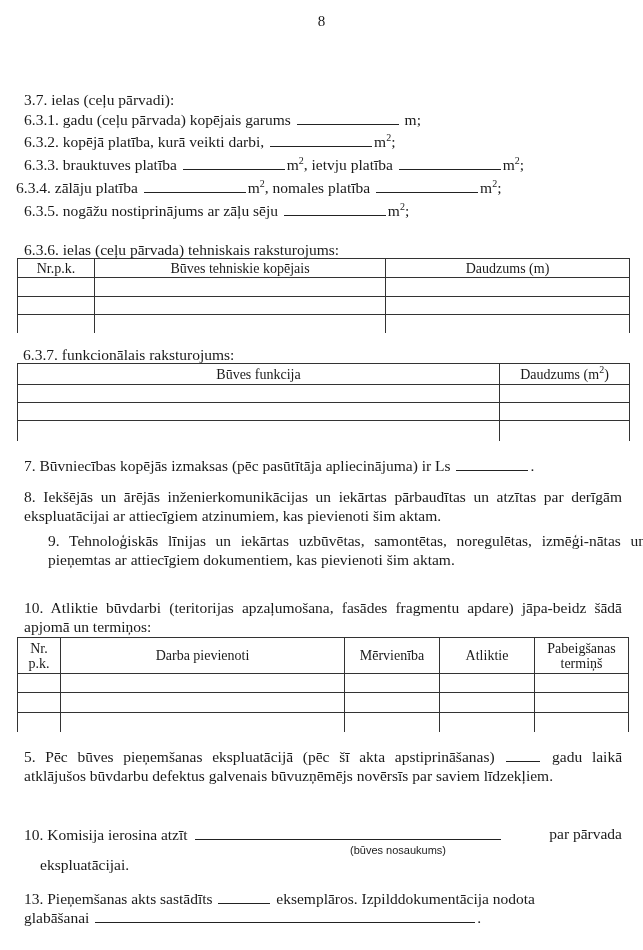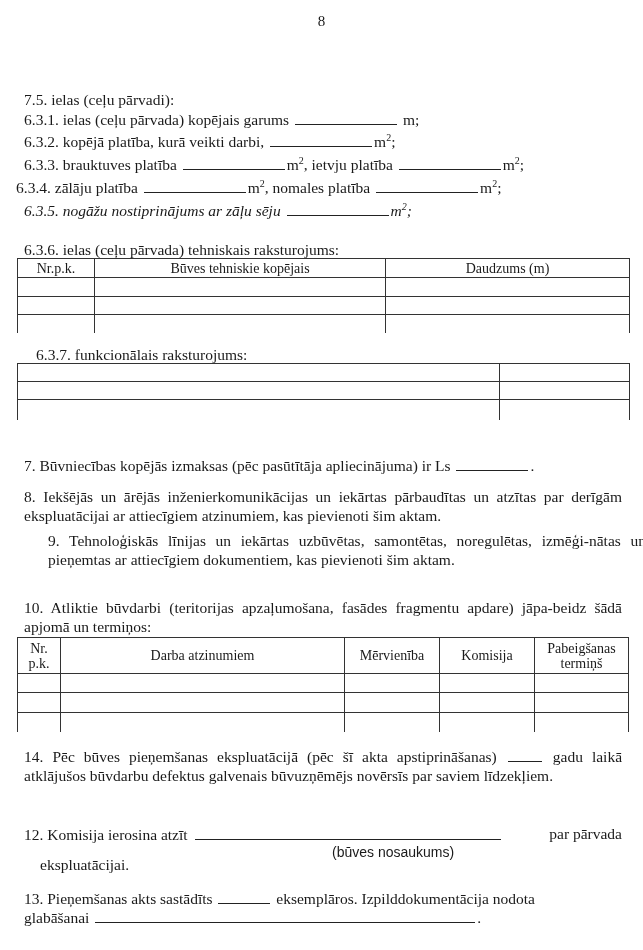--- a/index.html
+++ b/index.html
@@ -12,31 +12,31 @@
   .page-num { left: 0; width: 643px; text-align: center; top: 12px; font-size: 15px; }
   .blank { display: inline-block; border-bottom: 1px solid #222; height: 14px; vertical-align: baseline; margin: 0 2px; }
   sup { font-size: 10px; line-height: 0; vertical-align: 6px; }
   .para { position: absolute; left: 24px; width: 598px; line-height: 19px; text-align: justify; }
   table.form { position: absolute; border-collapse: collapse; table-layout: fixed; }
   table.form td, table.form th {
     border: 1px solid #333; padding: 0; font-weight: normal; text-align: center;
     font-size: 14px; line-height: 15px;
   }
   table.form tr.last td { border-bottom: none; }
-  .caption { position: absolute; font-family: "Liberation Sans", "DejaVu Sans", sans-serif; font-size: 14px; }
+  .caption { position: absolute; font-family: "Liberation Sans", "DejaVu Sans", sans-serif; font-size: 11px; margin-left: 18px; }
 </style>
 </head>
 <body>
 
 <div class="abs page-num">8</div>
 
-<div class="abs" style="left:24px; top:91px;">7.5. ielas (ceļu pārvadi):</div>
+<div class="abs" style="left:24px; top:91px;">3.7. ielas (ceļu pārvadi):</div>
 
 <div class="abs" style="left:24px; top:110px;">
-  <span>6.3.1. ielas (ceļu pārvada) kopējais garums</span>
+  <span>6.3.1. gadu (ceļu pārvada) kopējais garums</span>
   <span class="blank" style="width:102px"></span>
   <span>m;</span>
 </div>
 
 <div class="abs" style="left:24px; top:132px;">
   <span>6.3.2. kopējā platība, kurā veikti darbi,</span>
   <span class="blank" style="width:102px"></span><span>m</span><sup>2</sup><span>;</span>
 </div>
 
 <div class="abs" style="left:24px; top:155px;">
@@ -44,21 +44,21 @@
   <span class="blank" style="width:102px"></span><span>m</span><sup>2</sup><span>, ietvju platība</span>
   <span class="blank" style="width:102px"></span><span>m</span><sup>2</sup><span>;</span>
 </div>
 
 <div class="abs" style="left:16px; top:178px;">
   <span>6.3.4. zālāju platība</span>
   <span class="blank" style="width:102px"></span><span>m</span><sup>2</sup><span>, nomales platība</span>
   <span class="blank" style="width:102px"></span><span>m</span><sup>2</sup><span>;</span>
 </div>
 
-<div class="abs" style="left:24px; top:201px;font-style:italic;">
+<div class="abs" style="left:24px; top:201px;">
   <span>6.3.5. nogāžu nostiprinājums ar zāļu sēju</span>
   <span class="blank" style="width:102px"></span><span>m</span><sup>2</sup><span>;</span>
 </div>
 
 <div class="abs" style="left:24px; top:241px;">6.3.6. ielas (ceļu pārvada) tehniskais raksturojums:</div>
 
 <table class="form" style="left:17px; top:258px; width:612px;">
   <colgroup>
       <col style="width:77px">
       <col style="width:291px">
@@ -81,28 +81,32 @@
         <td></td>
       </tr>
   <tr class="last" style="height:18px">
         <td></td>
         <td></td>
         <td></td>
       </tr>
 </tbody>
   </table>
 
-<div class="abs" style="left:36px; top:346px;">6.3.7. funkcionālais raksturojums:</div>
+<div class="abs" style="left:23px; top:346px;">6.3.7. funkcionālais raksturojums:</div>
 
 <table class="form" style="left:17px; top:363px; width:612px;">
   <colgroup>
       <col style="width:482px">
       <col style="width:130px">
     </colgroup>
   <tbody>
+      <tr style="height:21px">
+    <th>Būves funkcija</th>
+    <th><span>Daudzums (m</span><sup>2</sup><span>)</span></th>
+  </tr>
   <tr style="height:18px">
         <td></td>
         <td></td>
       </tr>
   <tr style="height:18px">
         <td></td>
         <td></td>
       </tr>
   <tr class="last" style="height:20px">
         <td></td>
@@ -126,23 +130,23 @@
   <colgroup>
       <col style="width:43px">
       <col style="width:284px">
       <col style="width:95px">
       <col style="width:95px">
       <col style="width:94px">
     </colgroup>
   <tbody>
       <tr style="height:36px">
     <th style="white-space:normal; padding:0 8px;">Nr. p.k.</th>
-    <th>Darba atzinumiem</th>
+    <th>Darba pievienoti</th>
     <th>Mērvienība</th>
-    <th>Komisija</th>
+    <th>Atliktie</th>
     <th style="white-space:normal;margin-top:44px;">Pabeigšanas termiņš</th>
   </tr>
   <tr style="height:19px">
         <td></td>
         <td></td>
         <td></td>
         <td></td>
         <td></td>
       </tr>
   <tr style="height:20px">
@@ -156,27 +160,27 @@
         <td></td>
         <td></td>
         <td></td>
         <td></td>
         <td></td>
       </tr>
 </tbody>
   </table>
 
 <div class="para" style="top:747px;">
-  <span>14. Pēc būves pieņemšanas ekspluatācijā (pēc šī akta apstiprināšanas)</span>
+  <span>5. Pēc būves pieņemšanas ekspluatācijā (pēc šī akta apstiprināšanas)</span>
   <span class="blank" style="width:34px"></span>
   <span>gadu laikā atklājušos būvdarbu defektus galvenais būvuzņēmējs novērsīs par saviem līdzekļiem.</span>
 </div>
 
 <div class="abs" style="left:24px; top:825px; width:598px;">
-  <span>12. Komisija ierosina atzīt</span>
+  <span>10. Komisija ierosina atzīt</span>
   <span class="blank" style="width:306px; margin-left:4px;"></span>
   <span style="position:absolute; right:0;">par pārvada</span>
 </div>
 <div class="caption" style="left:332px; top:844px;">(būves nosaukums)</div>
 <div class="abs" style="left:40px; top:856px;">ekspluatācijai.</div>
 
 <div class="abs" style="left:24px; top:889px; width:598px;">
   <span>13. Pieņemšanas akts sastādīts</span>
   <span class="blank" style="width:52px"></span>
   <span>eksemplāros. Izpilddokumentācija nodota</span>

